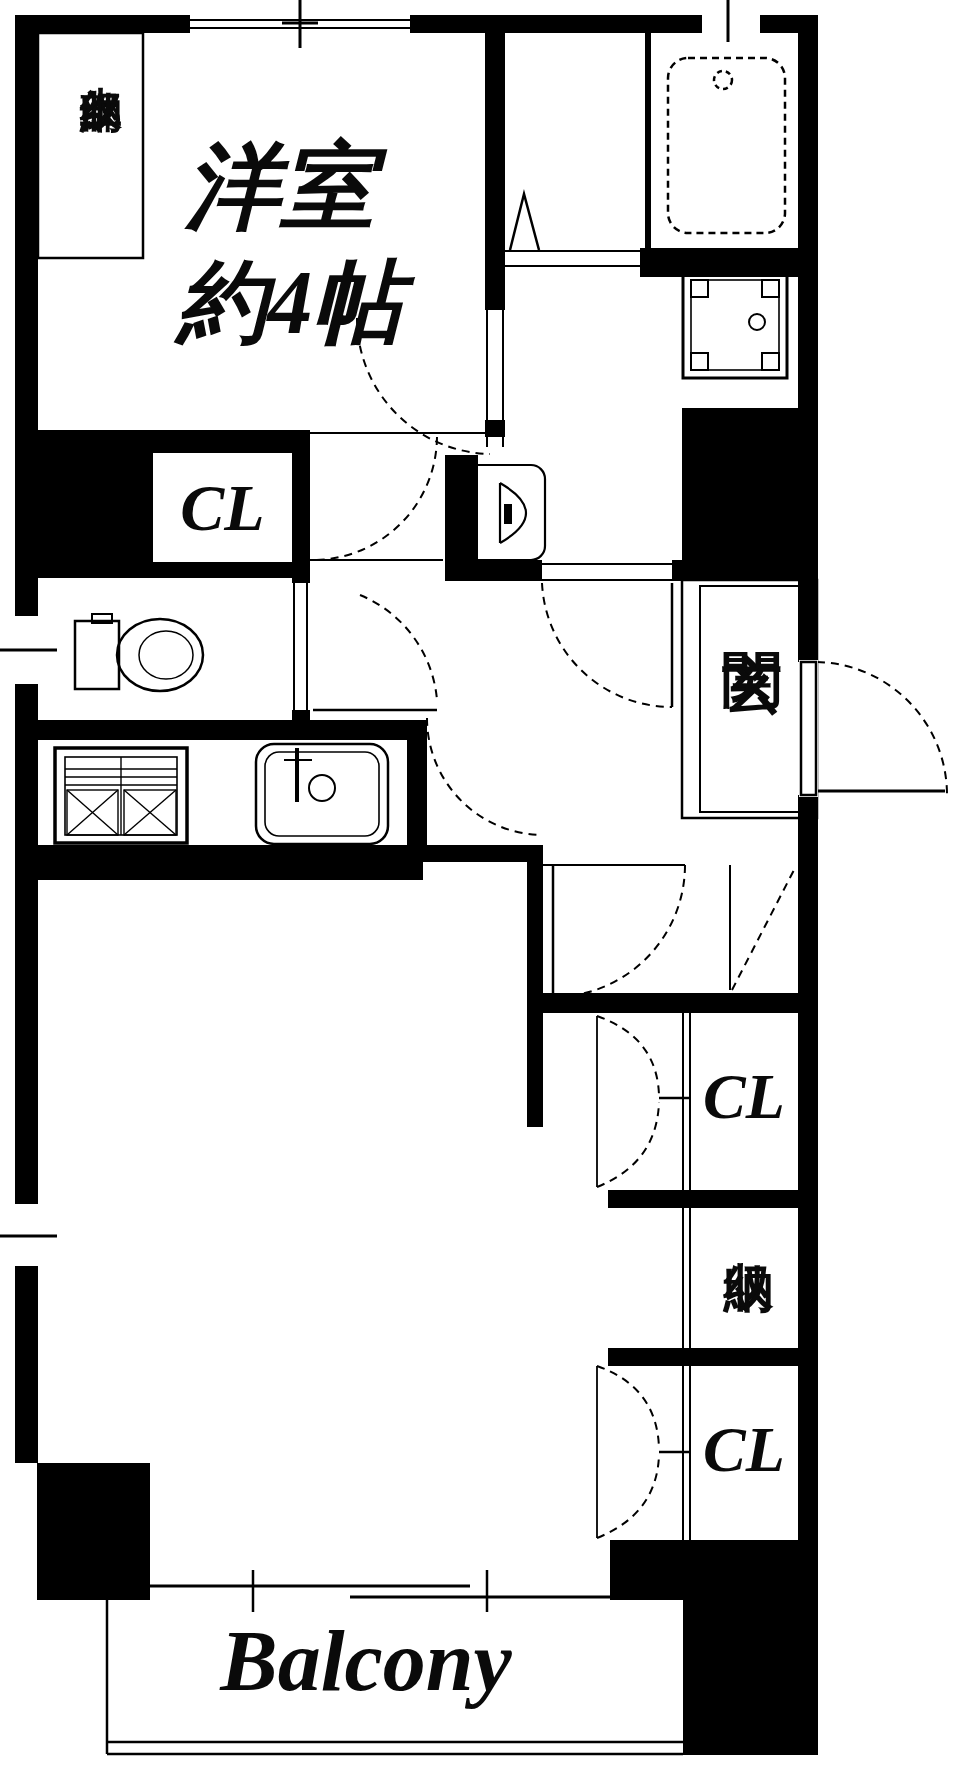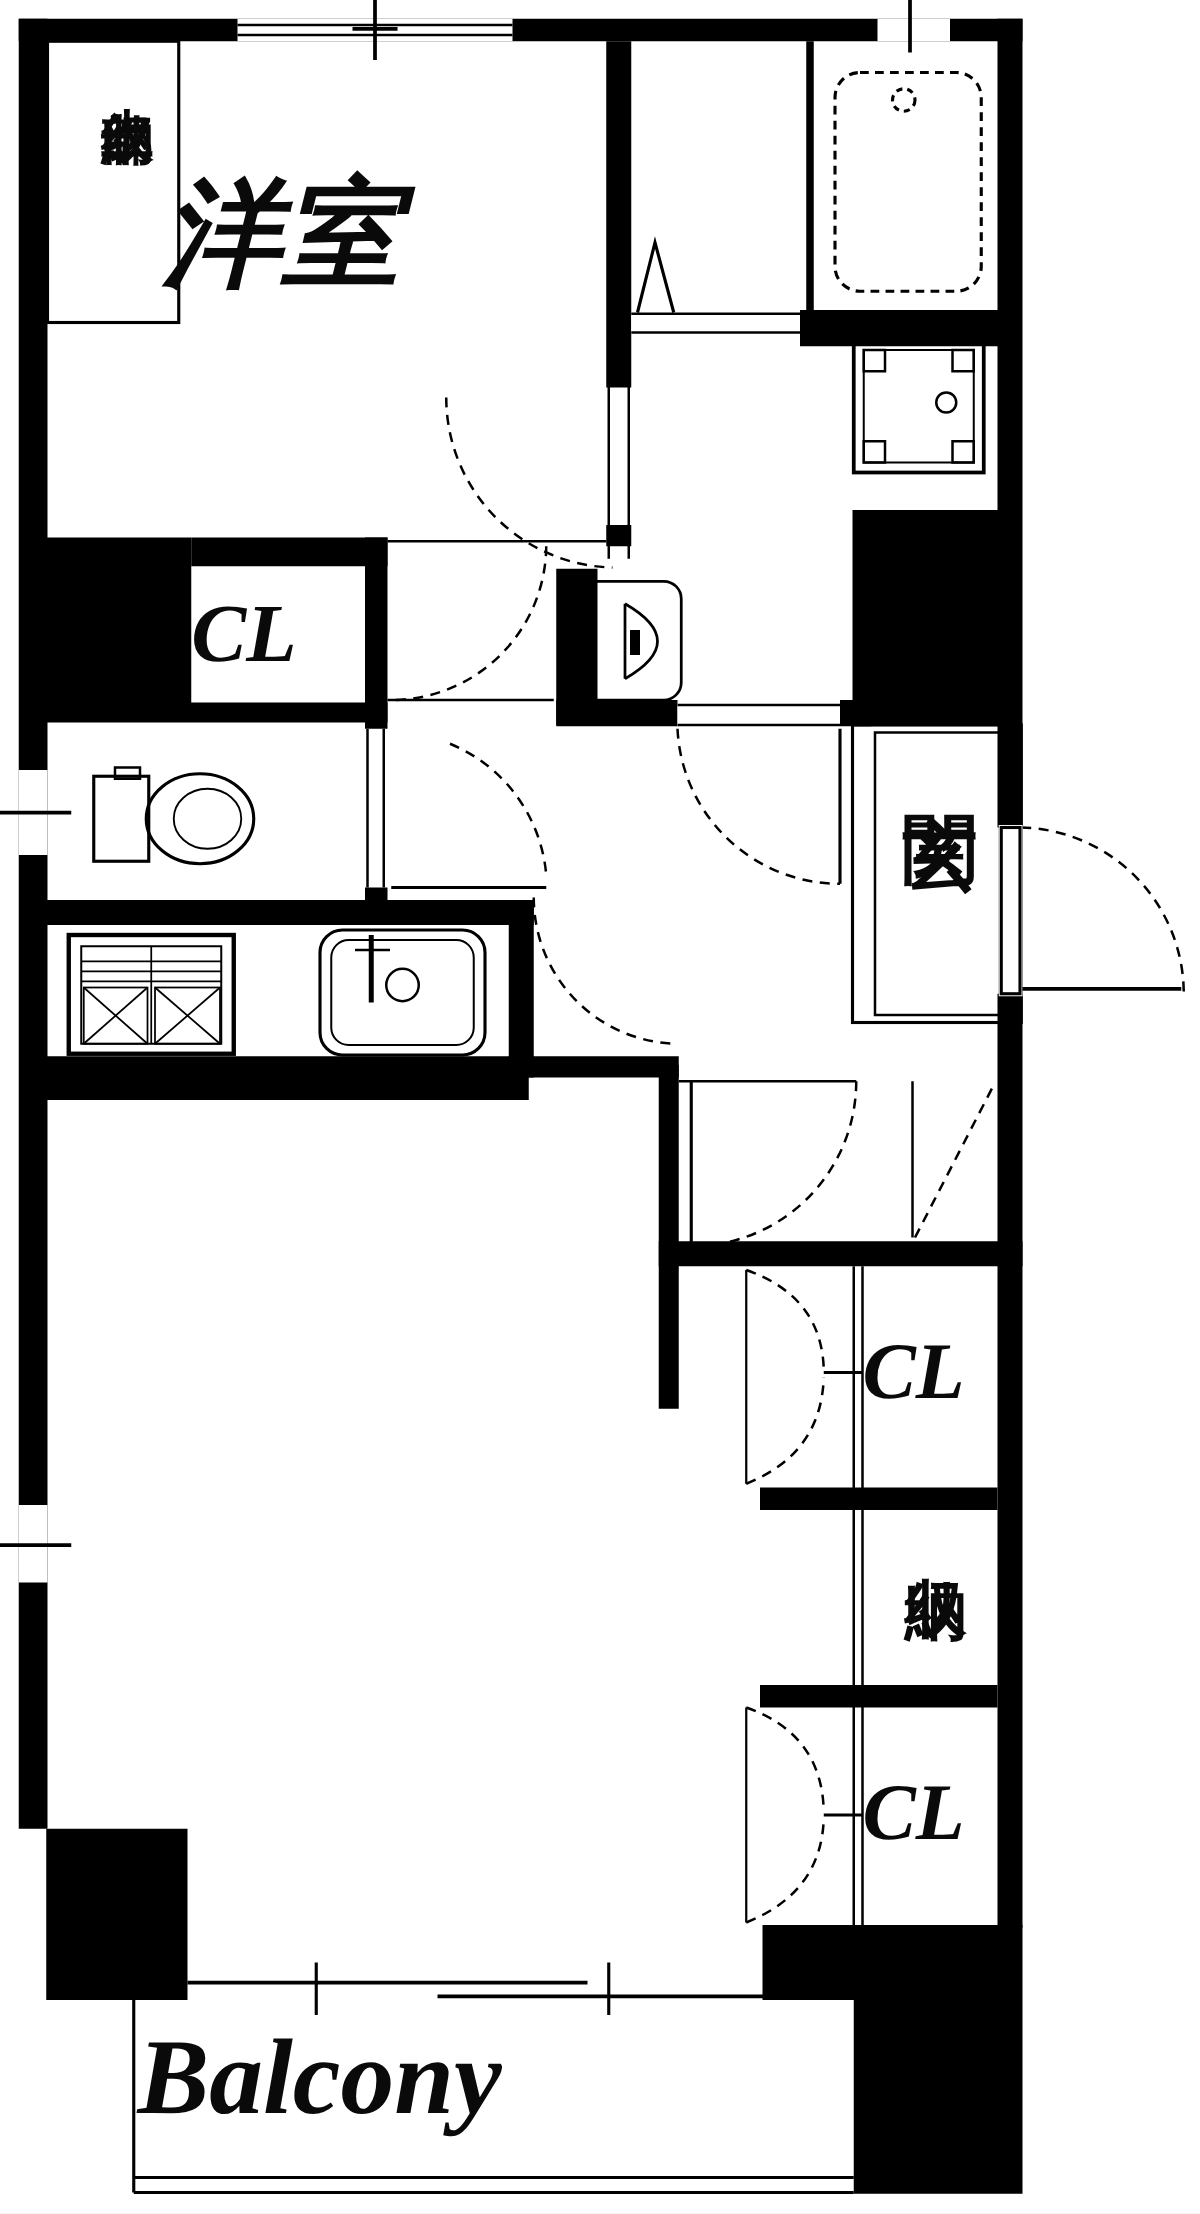--- a/index.html
+++ b/index.html
@@ -5,21 +5,21 @@
   html,body{margin:0;padding:0;background:#e9e9e9;}
   .stage{
     position:relative;width:960px;height:1771px;background:#ffffff;
     font-family:"Liberation Serif","DejaVu Serif",serif;overflow:hidden;
   }
   .stage svg{position:absolute;left:0;top:0;}
   .lbl{
     position:absolute;color:#0a0a0a;font-style:italic;font-weight:bold;
     line-height:1;white-space:nowrap;
   }
-  .lbl.center{text-align:left;}
+  .lbl.center{text-align:center;}
   .vert{
     writing-mode:vertical-rl;text-orientation:upright;
     font-style:normal;letter-spacing:2px;
   }
 </style>
 </head>
 <body>
 
 <div class="stage">
 
@@ -215,27 +215,28 @@
       <line x1="297" y1="748" x2="297" y2="802" stroke-width="4"></line>
       <line x1="284" y1="760" x2="312" y2="760" stroke-width="2"></line>
       <circle cx="322" cy="788" r="13" stroke-width="2"></circle>
     </g>
   </g>
 </svg>
 
 <div class="lbl vert" style="left:56px;top:52px;width:66px;font-size:42px;font-weight:bold;">上部収納</div>
 
 <div class="lbl center" style="left:130px;top:140px;width:300px;font-size:95px;">洋室</div>
+<div class="lbl center" style="left:140px;top:258px;width:300px;font-size:90px;">約4帖</div>
 
 <div class="lbl center" style="left:153px;top:475px;width:139px;font-size:66px;">CL</div>
 
 <div class="lbl vert" style="left:718px;top:602px;width:64px;font-size:60px;font-weight:bold;">玄関</div>
 
 <div class="lbl center" style="left:690px;top:1065px;width:108px;font-size:64px;">CL</div>
 
 <div class="lbl vert" style="left:718px;top:1222px;width:56px;font-size:50px;font-weight:bold;">収納</div>
 
 <div class="lbl center" style="left:690px;top:1418px;width:108px;font-size:64px;">CL</div>
 
 
-<div class="lbl center" style="left:110px;top:1618px;width:540px;font-size:86px;">Balcony</div>
+<div class="lbl center" style="left:96px;top:1618px;width:540px;font-size:86px;">Balcony</div>
 
 </div>
 
 </body></html>

